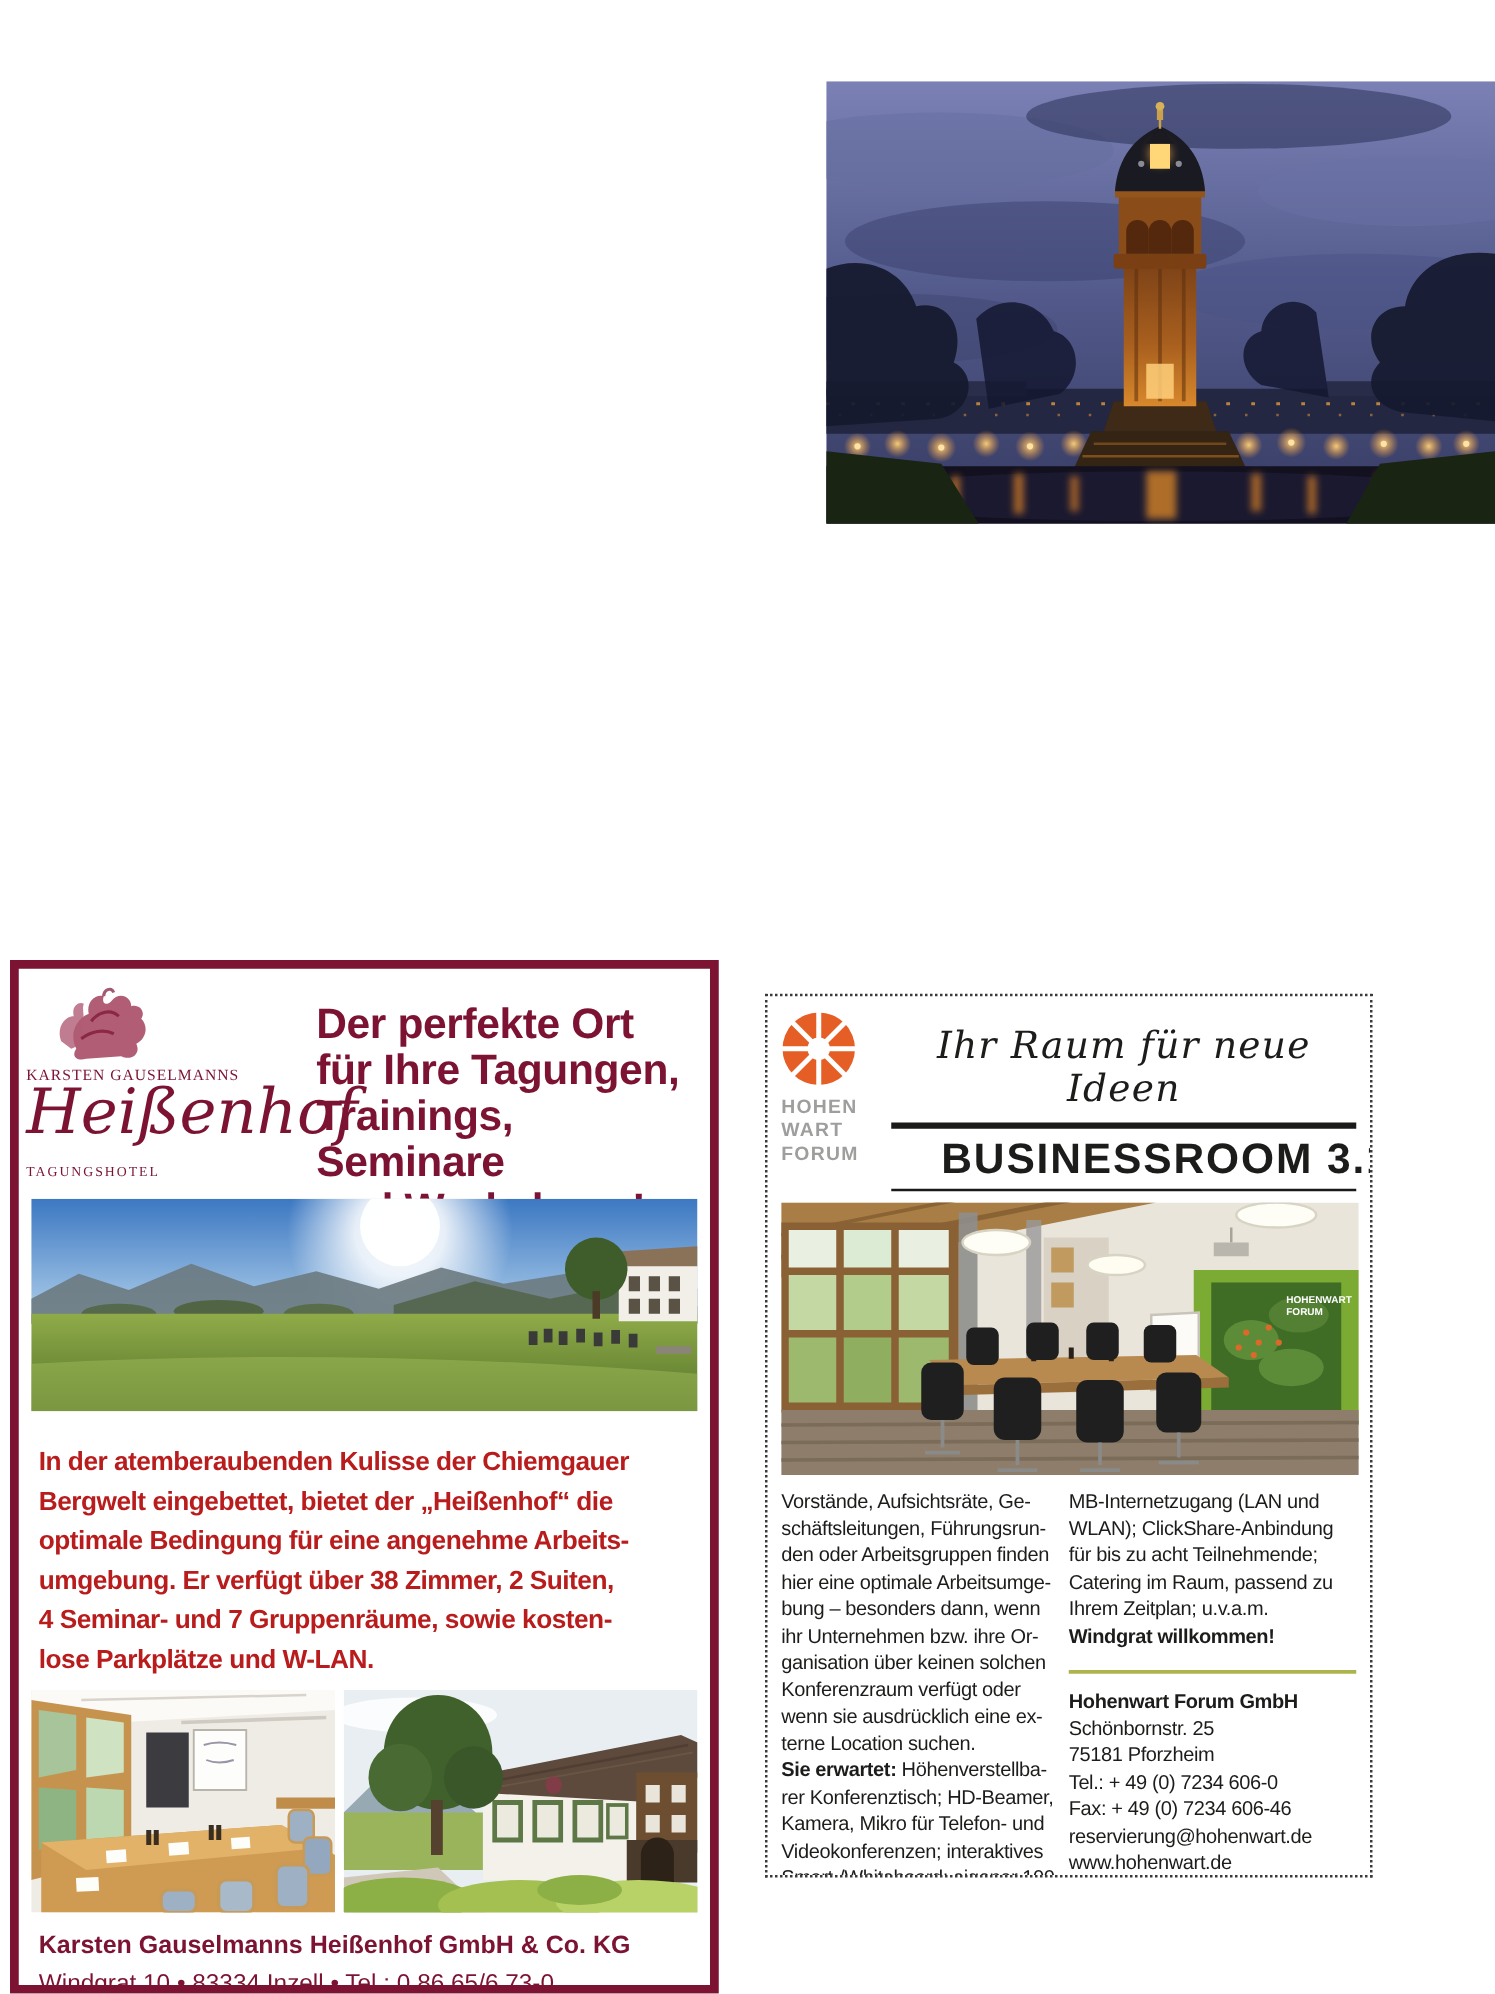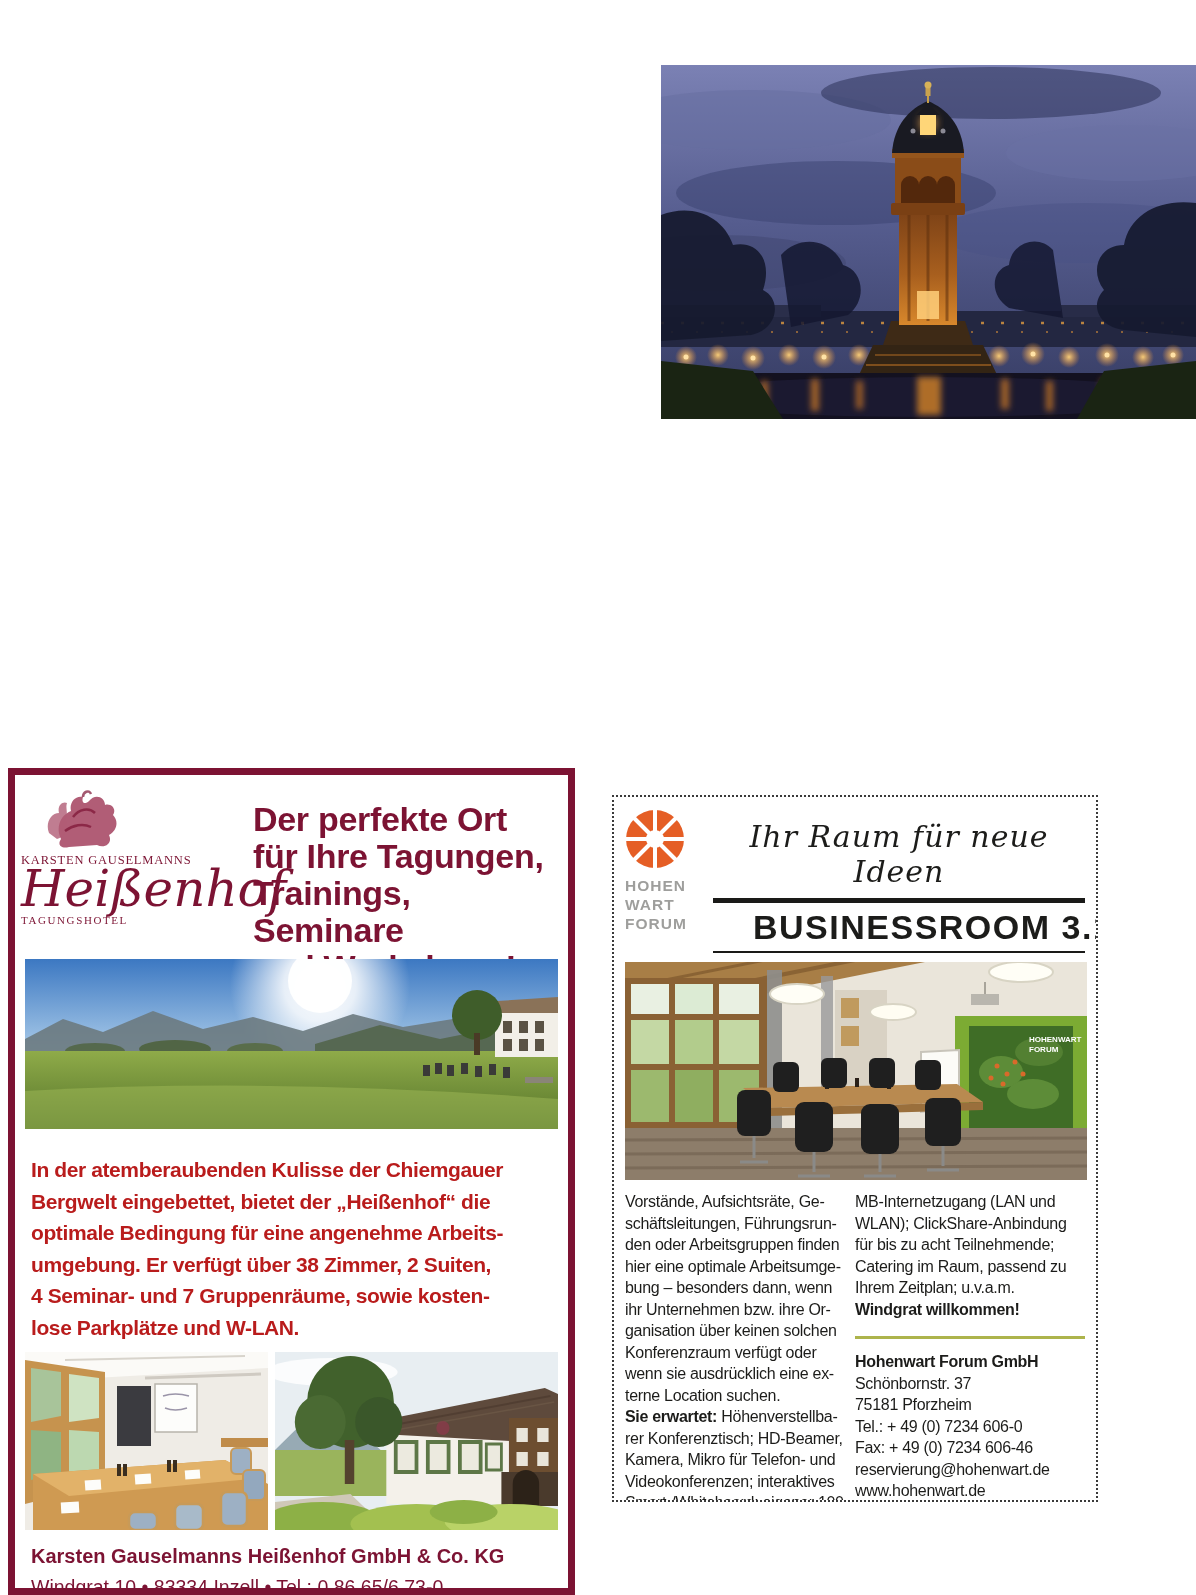--- a/index.html
+++ b/index.html
@@ -11,21 +11,21 @@
   
   .top-photo{position:absolute;left:661px;top:65px;width:535px;height:354px;}
 
   
   .hh-ad{position:absolute;left:8px;top:768px;width:567px;height:827px;box-sizing:border-box;
          border:7px solid #7c1333;background:#fff;overflow:hidden;}
   .hh-header{display:flex;height:184px;box-sizing:border-box;padding:12px 10px 0 6px;}
   .hh-logo{width:224px;text-align:left;color:#7c1333;flex:none;}
   .hh-logo-pre{font-family:"Liberation Serif",serif;font-size:12.5px;letter-spacing:.8px;margin-top:2px;}
   .hh-logo-name{font-family:"DejaVu Serif",serif;font-style:italic;font-size:50px;line-height:46px;margin-top:-2px;}
-  .hh-logo-sub{font-family:"Liberation Serif",serif;font-size:11px;letter-spacing:1.6px;margin-top:2px;}
+  .hh-logo-sub{font-family:"Liberation Serif",serif;font-size:11px;letter-spacing:1.6px;margin-top:20px;}
   .hh-headline{flex:1;color:#7c1333;font-weight:bold;font-size:34px;line-height:37px;
                letter-spacing:-.3px;padding-top:14px;padding-left:8px;}
   .hh-pano{margin:0 auto;width:533px;height:170px;}
   .hh-body{margin:25px 16px 0;color:#b91c1c;font-weight:bold;font-size:21px;line-height:31.5px;letter-spacing:-.4px;}
   .hh-photos{display:flex;gap:7px;margin:9px 10px 0;height:178px;}
   .hh-photo-left{width:243px;flex:none;}
   .hh-photo-right{flex:1;}
   .hh-contact{margin:11px 16px 0;color:#7c1333;}
   .hh-company{font-weight:bold;font-size:20px;line-height:31px;}
   .hh-line{font-size:19.5px;line-height:31px;}
@@ -433,21 +433,21 @@
       <div class="hw-col">
         <div class="pre">MB-Internetzugang (LAN und
 WLAN); ClickShare-Anbindung
 für bis zu acht Teilnehmende;
 Catering im Raum, passend zu
 Ihrem Zeitplan; u.v.a.m.</div>
         <div class="hw-bold">Windgrat willkommen!</div>
         <div class="hw-divider"></div>
         <div>
           <div class="hw-bold">Hohenwart Forum GmbH</div>
-          <div>Schönbornstr. 37</div>
+          <div>Schönbornstr. 25</div>
           <div>75181 Pforzheim</div>
           <div>Tel.: + 49 (0) 7234 606-0</div>
           <div>Fax: + 49 (0) 7234 606-46</div>
           <div>reservierung@hohenwart.de</div>
           <div>www.hohenwart.de</div>
         </div>
       </div>
     </div>
   </div>
 

